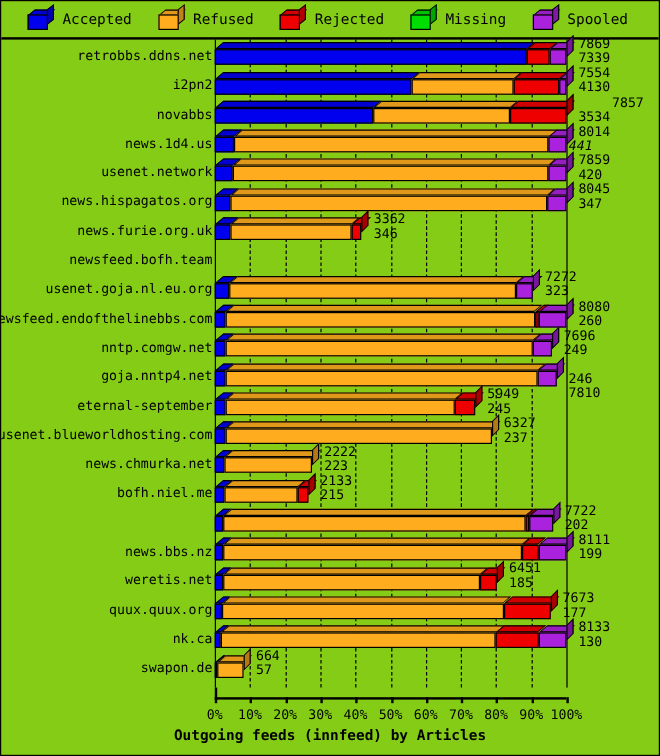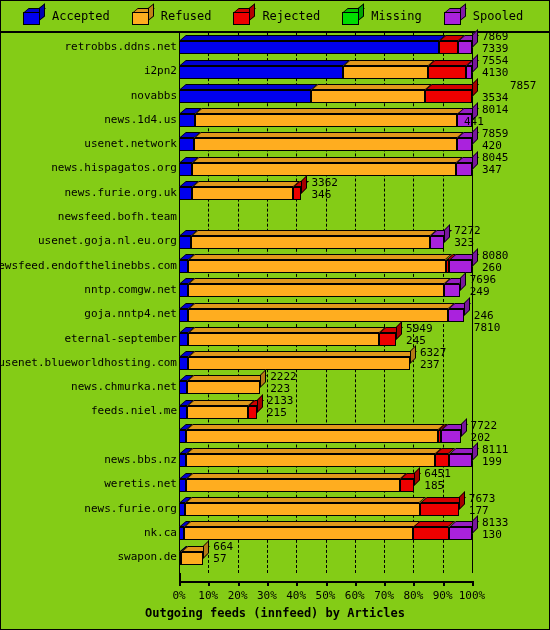--- a/index.html
+++ b/index.html
@@ -184,21 +184,21 @@
             <div class="bar" style="width: 293px;">
               <div class="segtop" style="left: 0px; top: -6px; width: 15.822px; background: rgb(0, 0, 209);"></div>
               <div class="seg" style="left: 0px; width: 15.822px; background: rgb(0, 0, 238);"></div>
               <div class="segtop" style="left: 15.822px; top: -6px; width: 262.528px; background: rgb(224, 152, 27);"></div>
               <div class="seg" style="left: 15.822px; width: 262.528px; background: rgb(255, 173, 31);"></div>
               <div class="segtop" style="left: 278.35px; top: -6px; width: 14.65px; background: rgb(150, 30, 194);"></div>
               <div class="segside" style="left: 293px; top: -6px; background: rgb(119, 24, 155);"></div>
               <div class="seg" style="left: 278.35px; width: 14.65px; background: rgb(170, 34, 221);"></div>
             </div>
             <div class="vals vtop" style="left: 303px;">8014</div>
-            <div class="vals vbot" style="left: 285px;">441</div>
+            <div class="vals vbot" style="left: 295px; font-style: italic;">441</div>
           </div>
         </div>
         <div class="row">
           <div class="cat-label">usenet.network</div>
           <div class="barwrap">
             <div class="bar" style="width: 293px;">
               <div class="segtop" style="left: 0px; top: -6px; width: 15.236px; background: rgb(0, 0, 209);"></div>
               <div class="seg" style="left: 0px; width: 15.236px; background: rgb(0, 0, 238);"></div>
               <div class="segtop" style="left: 15.236px; top: -6px; width: 263.114px; background: rgb(224, 152, 27);"></div>
               <div class="seg" style="left: 15.236px; width: 263.114px; background: rgb(255, 173, 31);"></div>
@@ -349,21 +349,21 @@
               <div class="seg" style="left: 0px; width: 8.1161px; background: rgb(0, 0, 238);"></div>
               <div class="segtop" style="left: 8.1161px; top: -6px; width: 73.0449px; background: rgb(224, 152, 27);"></div>
               <div class="segside" style="left: 81.161px; top: -6px; background: rgb(179, 121, 22);"></div>
               <div class="seg" style="left: 8.1161px; width: 73.0449px; background: rgb(255, 173, 31);"></div>
             </div>
             <div class="vals vtop" style="left: 91.161px;">2222</div>
             <div class="vals vbot" style="left: 91.161px;">223</div>
           </div>
         </div>
         <div class="row">
-          <div class="cat-label">feeds.niel.me</div>
+          <div class="cat-label">bofh.niel.me</div>
           <div class="barwrap">
             <div class="bar" style="width: 77.938px;">
               <div class="segtop" style="left: 0px; top: -6px; width: 7.87174px; background: rgb(0, 0, 209);"></div>
               <div class="seg" style="left: 0px; width: 7.87174px; background: rgb(0, 0, 238);"></div>
               <div class="segtop" style="left: 7.87174px; top: -6px; width: 60.7137px; background: rgb(224, 152, 27);"></div>
               <div class="seg" style="left: 7.87174px; width: 60.7137px; background: rgb(255, 173, 31);"></div>
               <div class="segtop" style="left: 68.5854px; top: -6px; width: 9.35256px; background: rgb(209, 0, 0);"></div>
               <div class="segside" style="left: 77.938px; top: -6px; background: rgb(167, 0, 0);"></div>
               <div class="seg" style="left: 68.5854px; width: 9.35256px; background: rgb(238, 0, 0);"></div>
             </div>
@@ -416,21 +416,21 @@
               <div class="seg" style="left: 6.82309px; width: 214.339px; background: rgb(255, 173, 31);"></div>
               <div class="segtop" style="left: 221.162px; top: -6px; width: 14.1167px; background: rgb(209, 0, 0);"></div>
               <div class="segside" style="left: 235.279px; top: -6px; background: rgb(167, 0, 0);"></div>
               <div class="seg" style="left: 221.162px; width: 14.1167px; background: rgb(238, 0, 0);"></div>
             </div>
             <div class="vals vtop" style="left: 245.279px;">6451</div>
             <div class="vals vbot" style="left: 245.279px;">185</div>
           </div>
         </div>
         <div class="row">
-          <div class="cat-label">news.furie.org</div>
+          <div class="cat-label">quux.quux.org</div>
           <div class="barwrap">
             <div class="bar" style="width: 279.815px;">
               <div class="segtop" style="left: 0px; top: -6px; width: 6.43574px; background: rgb(0, 0, 209);"></div>
               <div class="seg" style="left: 0px; width: 6.43574px; background: rgb(0, 0, 238);"></div>
               <div class="segtop" style="left: 6.43574px; top: -6px; width: 234.205px; background: rgb(224, 152, 27);"></div>
               <div class="seg" style="left: 6.43574px; width: 234.205px; background: rgb(255, 173, 31);"></div>
               <div class="segtop" style="left: 240.641px; top: -6px; width: 39.1741px; background: rgb(209, 0, 0);"></div>
               <div class="segside" style="left: 279.815px; top: -6px; background: rgb(167, 0, 0);"></div>
               <div class="seg" style="left: 240.641px; width: 39.1741px; background: rgb(238, 0, 0);"></div>
             </div>

